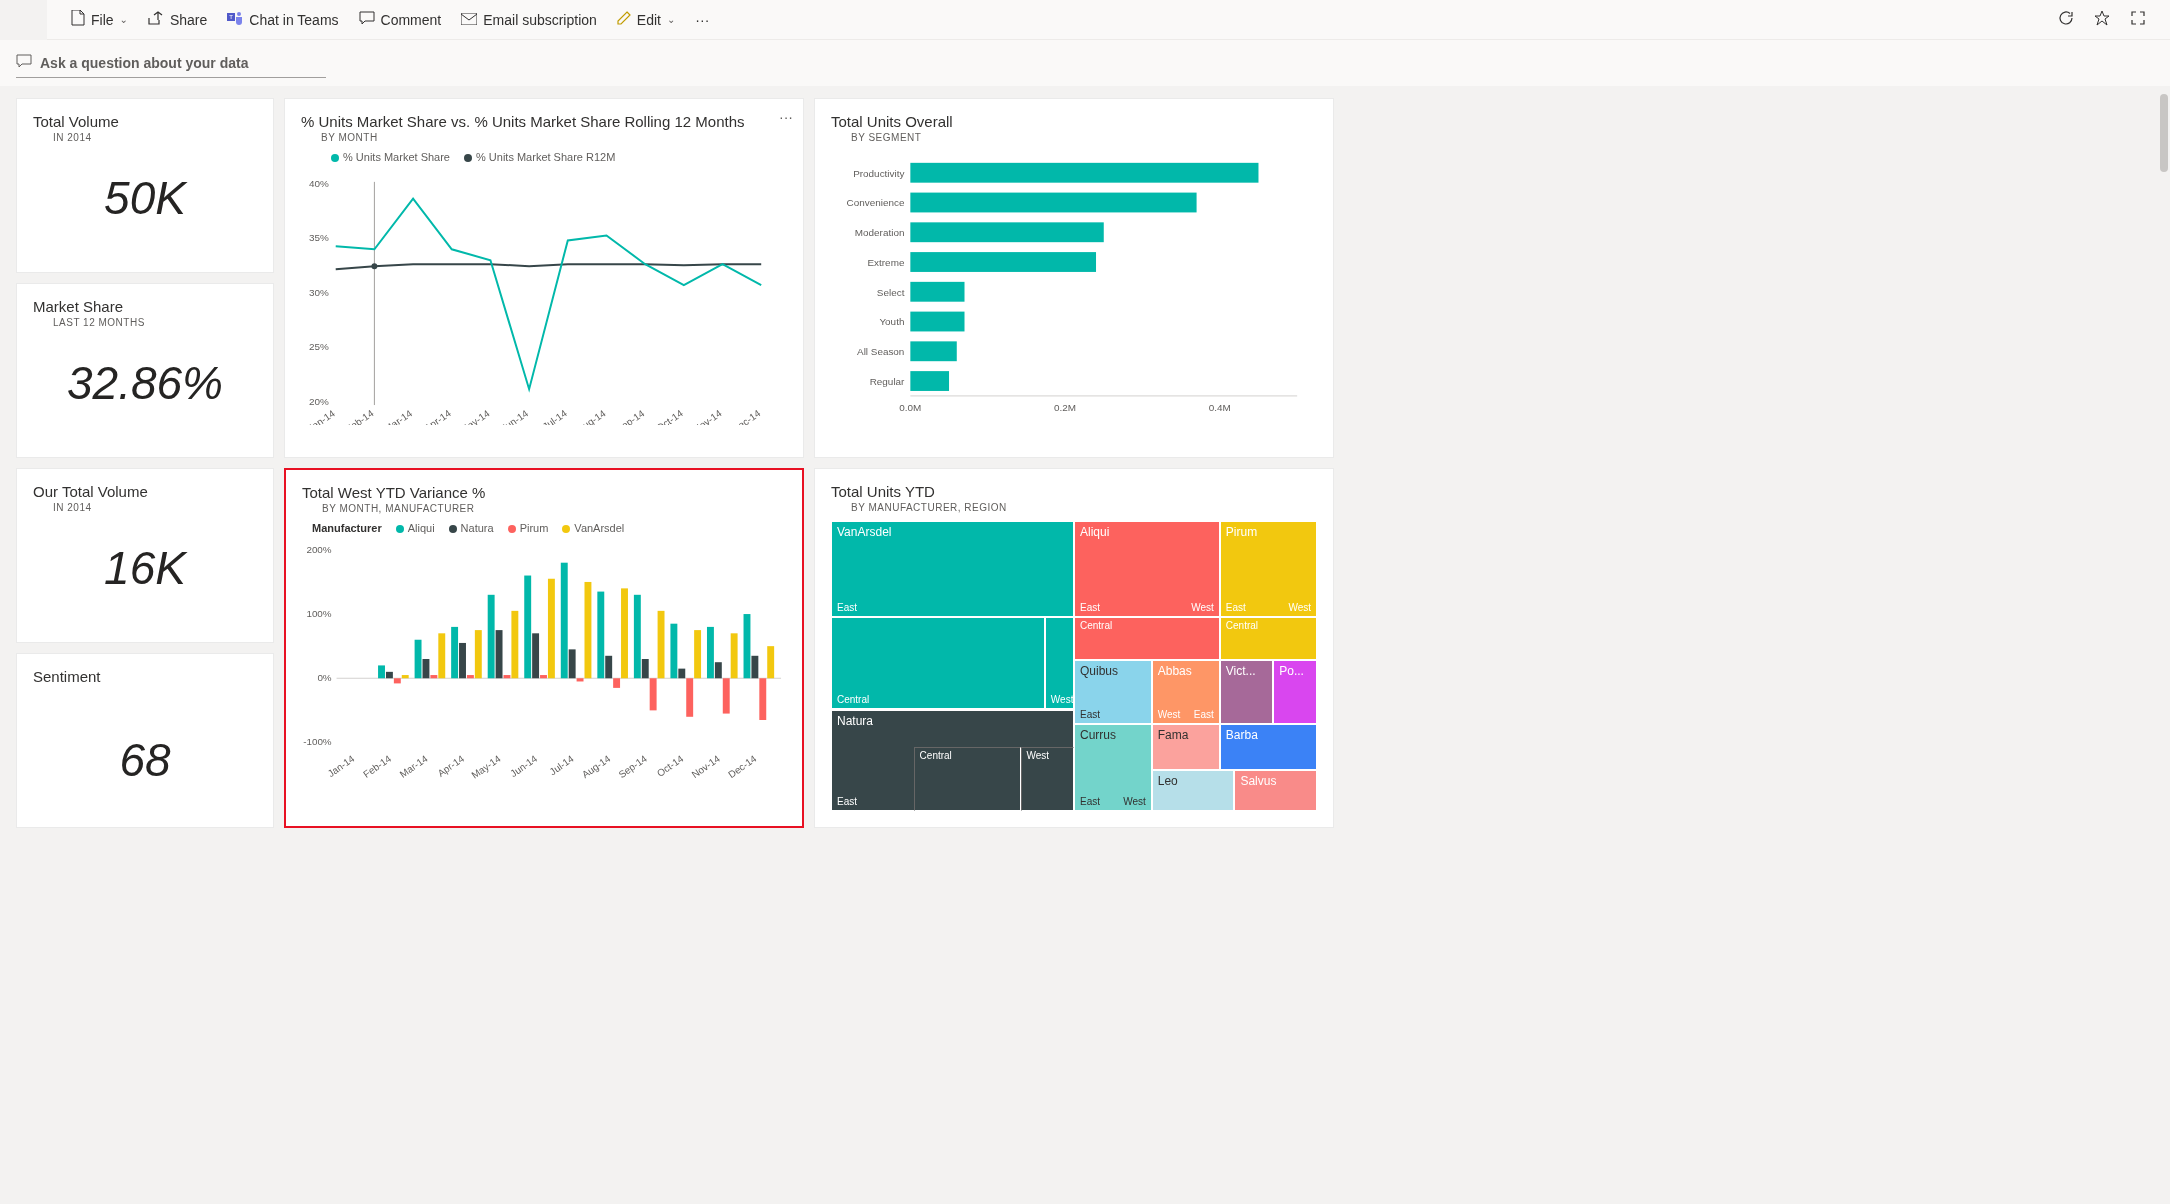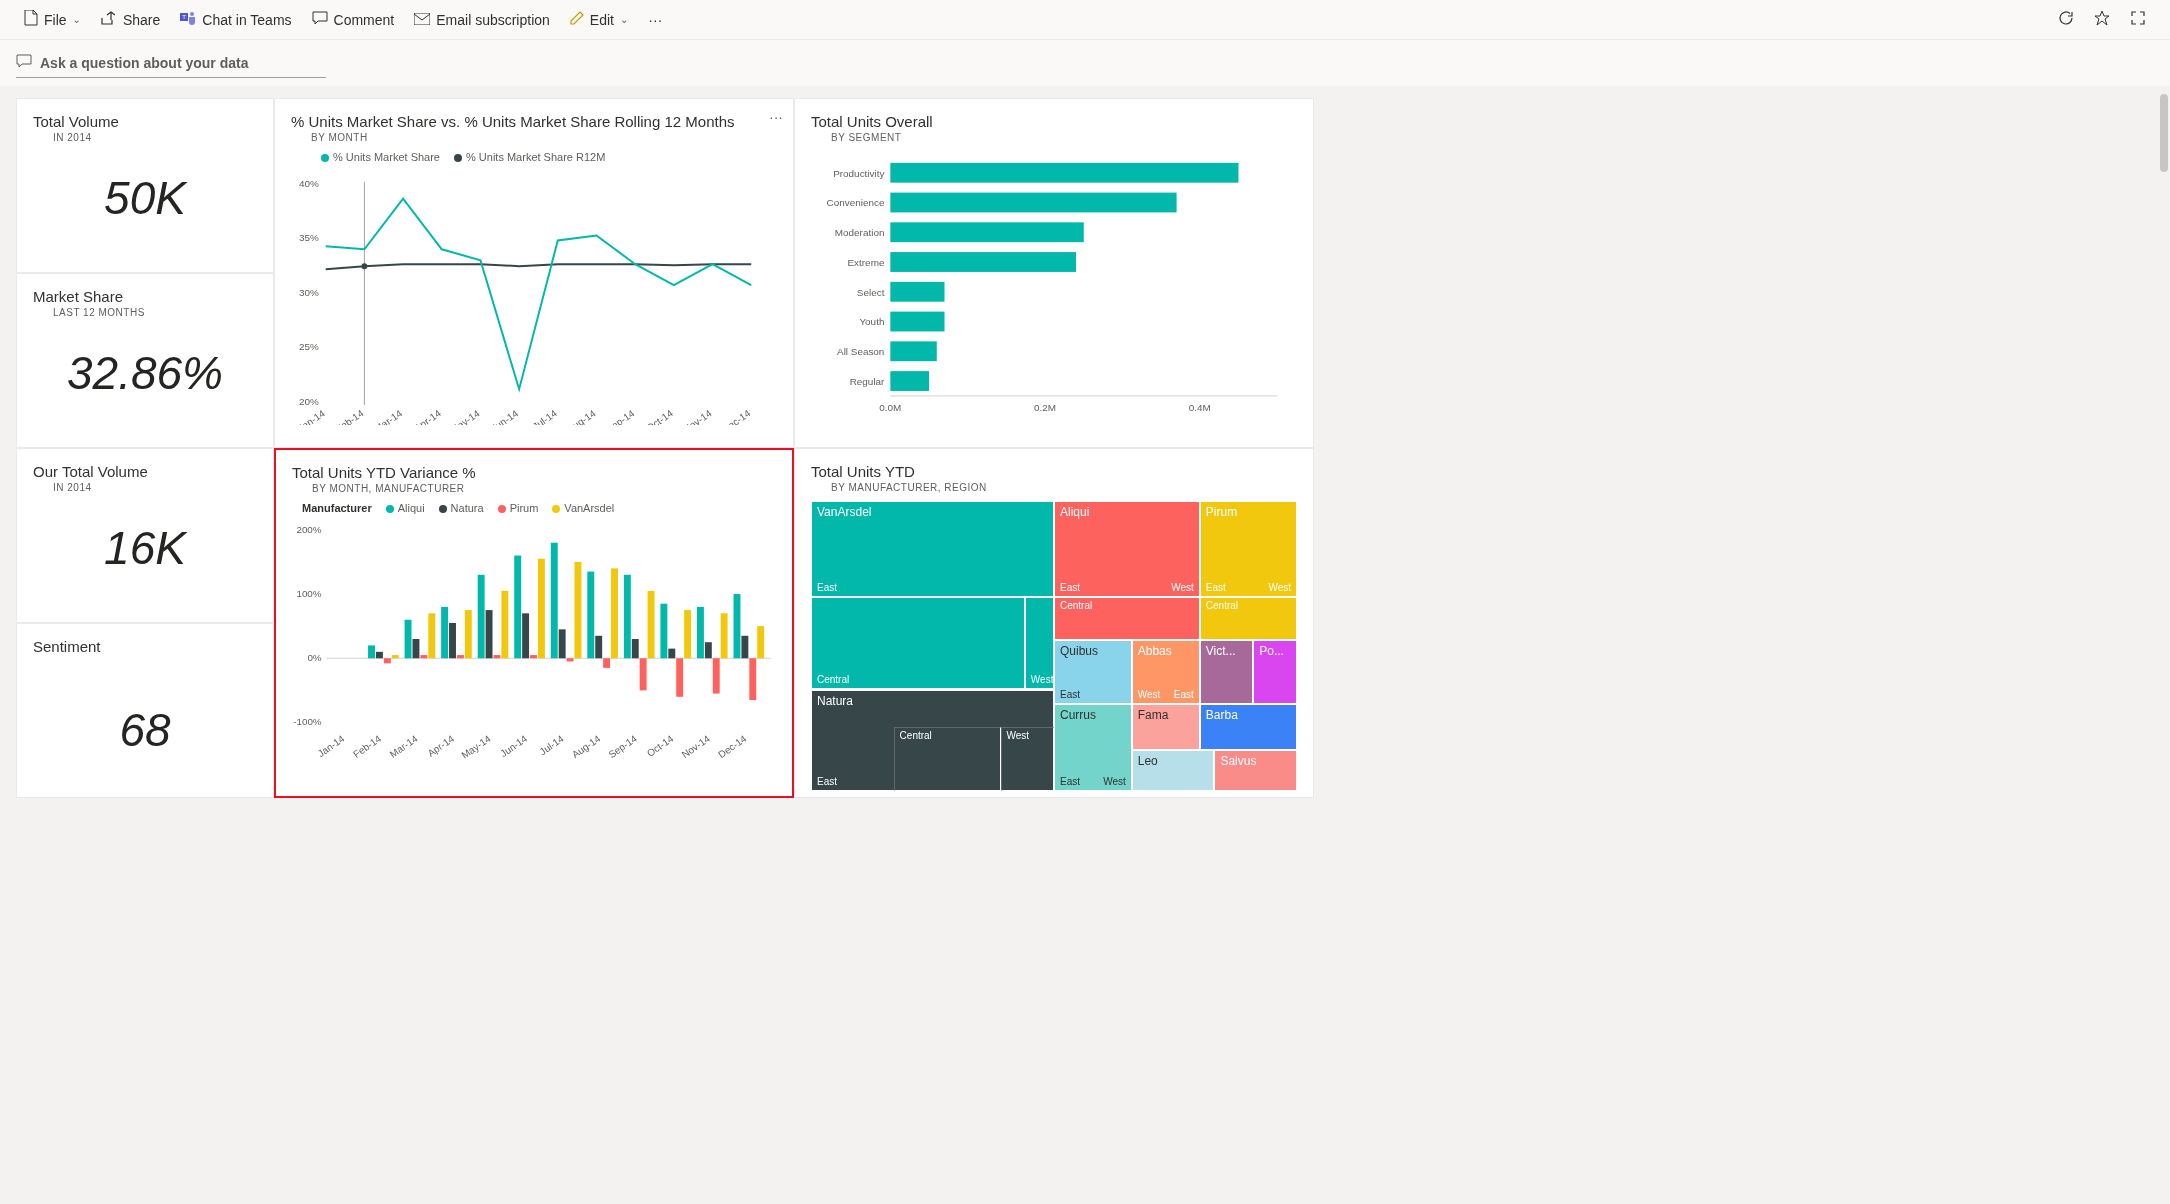--- a/index.html
+++ b/index.html
@@ -1,24 +1,24 @@
 <!DOCTYPE html>
 <html><head>
 <meta charset="utf-8">
 <style>
 * { box-sizing: border-box; margin: 0; padding: 0; }
 body { font-family: "Segoe UI", -apple-system, sans-serif; background: #f3f2f1; color: #323130; font-size: 14px; overflow-x: hidden; }
-.toolbar { background: #faf9f8; border-bottom: 1px solid #edebe9; padding: 8px 16px; display: flex; align-items: center; gap: 4px; height: 40px; }
+.toolbar { background: #faf9f8; border-bottom: 1px solid #edebe9; padding: 8px 16px; display: flex; align-items: center; gap: 4px; height: 40px; margin-left: 47px; }
 .toolbar-item { display: inline-flex; align-items: center; gap: 6px; padding: 4px 8px; cursor: pointer; color: #323130; border-radius: 2px; }
 .toolbar-spacer { flex: 1; }
 .toolbar-icon-btn { width: 32px; height: 32px; display: inline-flex; align-items: center; justify-content: center; cursor: pointer; border-radius: 2px; }
 .chevron { font-size: 10px; color: #605e5c; }
 .qa-bar { padding: 10px 16px 8px; background: #faf9f8; }
 .qa-input { display: inline-flex; align-items: center; gap: 8px; border-bottom: 1px solid #a19f9d; padding: 4px 0 6px; width: 310px; color: #605e5c; font-weight: bold; }
-.dashboard { padding: 12px 16px; display: grid; grid-template-columns: 258px 520px 520px; grid-template-rows: 175px 175px 175px 175px; }
+.dashboard { padding: 12px 16px; display: grid; grid-template-columns: 258px 520px 520px; grid-template-rows: 175px 175px 175px 175px; gap: 10px; }
 .tile { background: #fff; border: 1px solid #eaeaea; padding: 14px 16px; position: relative; overflow: hidden; }
 .tile-title { font-size: 15px; font-weight: 400; color: #323130; }
 .tile-subtitle { font-size: 10px; letter-spacing: 0.5px; color: #605e5c; text-transform: uppercase; margin-top: 2px; padding-left: 20px; }
 .kpi-value { font-size: 46px; font-weight: 400; text-align: center; margin-top: 28px; color: #252423; font-style: italic; }
 .tile-a { grid-column: 1; grid-row: 1; }
 .tile-b { grid-column: 1; grid-row: 2; }
 .tile-c { grid-column: 1; grid-row: 3; }
 .tile-d { grid-column: 1; grid-row: 4; }
 .tile-line { grid-column: 2; grid-row: 1 / span 2; }
 .tile-hbar { grid-column: 3; grid-row: 1 / span 2; }
@@ -204,21 +204,21 @@
           <rect x="80" y="230" width="39" height="20" fill="#01b8aa"></rect>
         </g>
       <line x1="80" y1="255" x2="470" y2="255" stroke="#d2d0ce"></line>
       <text x="80" y="270" class="axis-label" text-anchor="middle">0.0M</text>
       <text x="236" y="270" class="axis-label" text-anchor="middle">0.2M</text>
       <text x="392" y="270" class="axis-label" text-anchor="middle">0.4M</text>
     </svg>
   </div>
 
   <div class="tile tile-vbar">
-    <div class="tile-title">Total Units YTD Variance %</div>
+    <div class="tile-title">Total West YTD Variance %</div>
     <div class="tile-subtitle">BY MONTH, MANUFACTURER</div>
     <div class="legend" style="margin-left:10px">
       <b style="color:#323130">Manufacturer</b>
       <span><span class="legend-dot" style="background:#01b8aa"></span><span>Aliqui</span></span>
       <span><span class="legend-dot" style="background:#374649"></span><span>Natura</span></span>
       <span><span class="legend-dot" style="background:#fd625e"></span><span>Pirum</span></span>
       <span><span class="legend-dot" style="background:#f2c80f"></span><span>VanArsdel</span></span>
     </div>
     <svg class="chart-body" viewBox="0 0 490 250">
       <text x="30" y="15" class="axis-label" text-anchor="end">200%</text>

